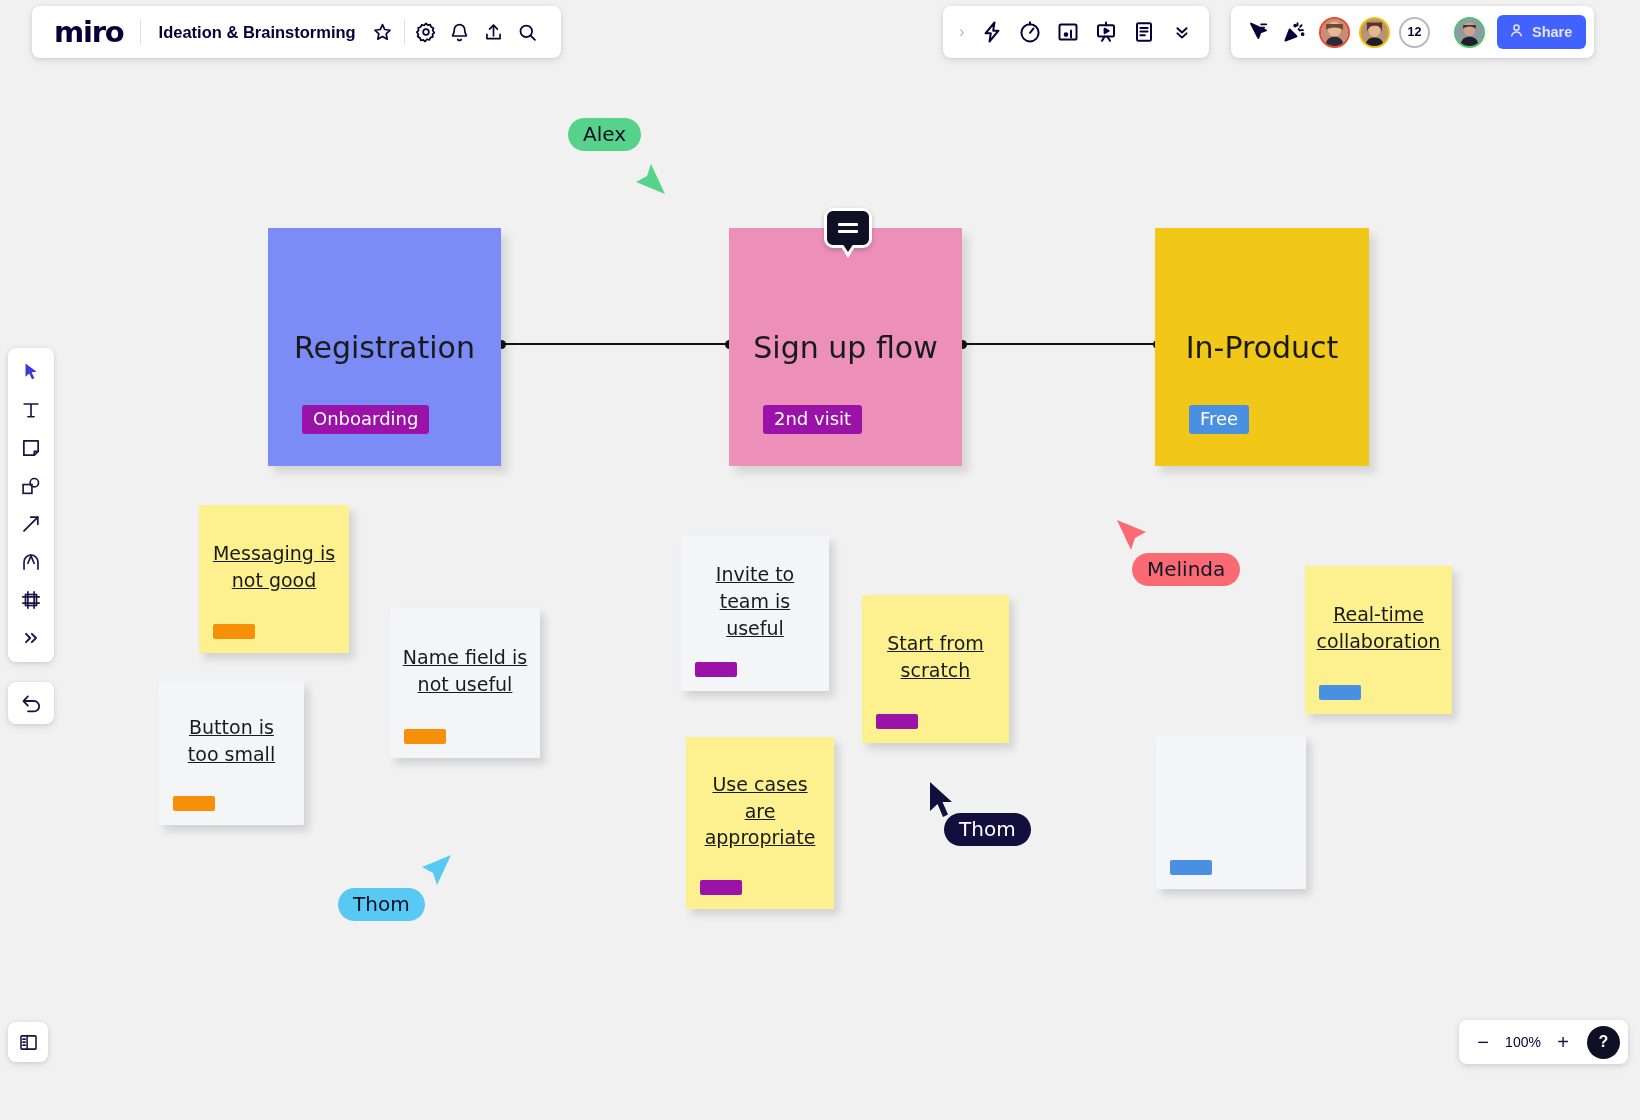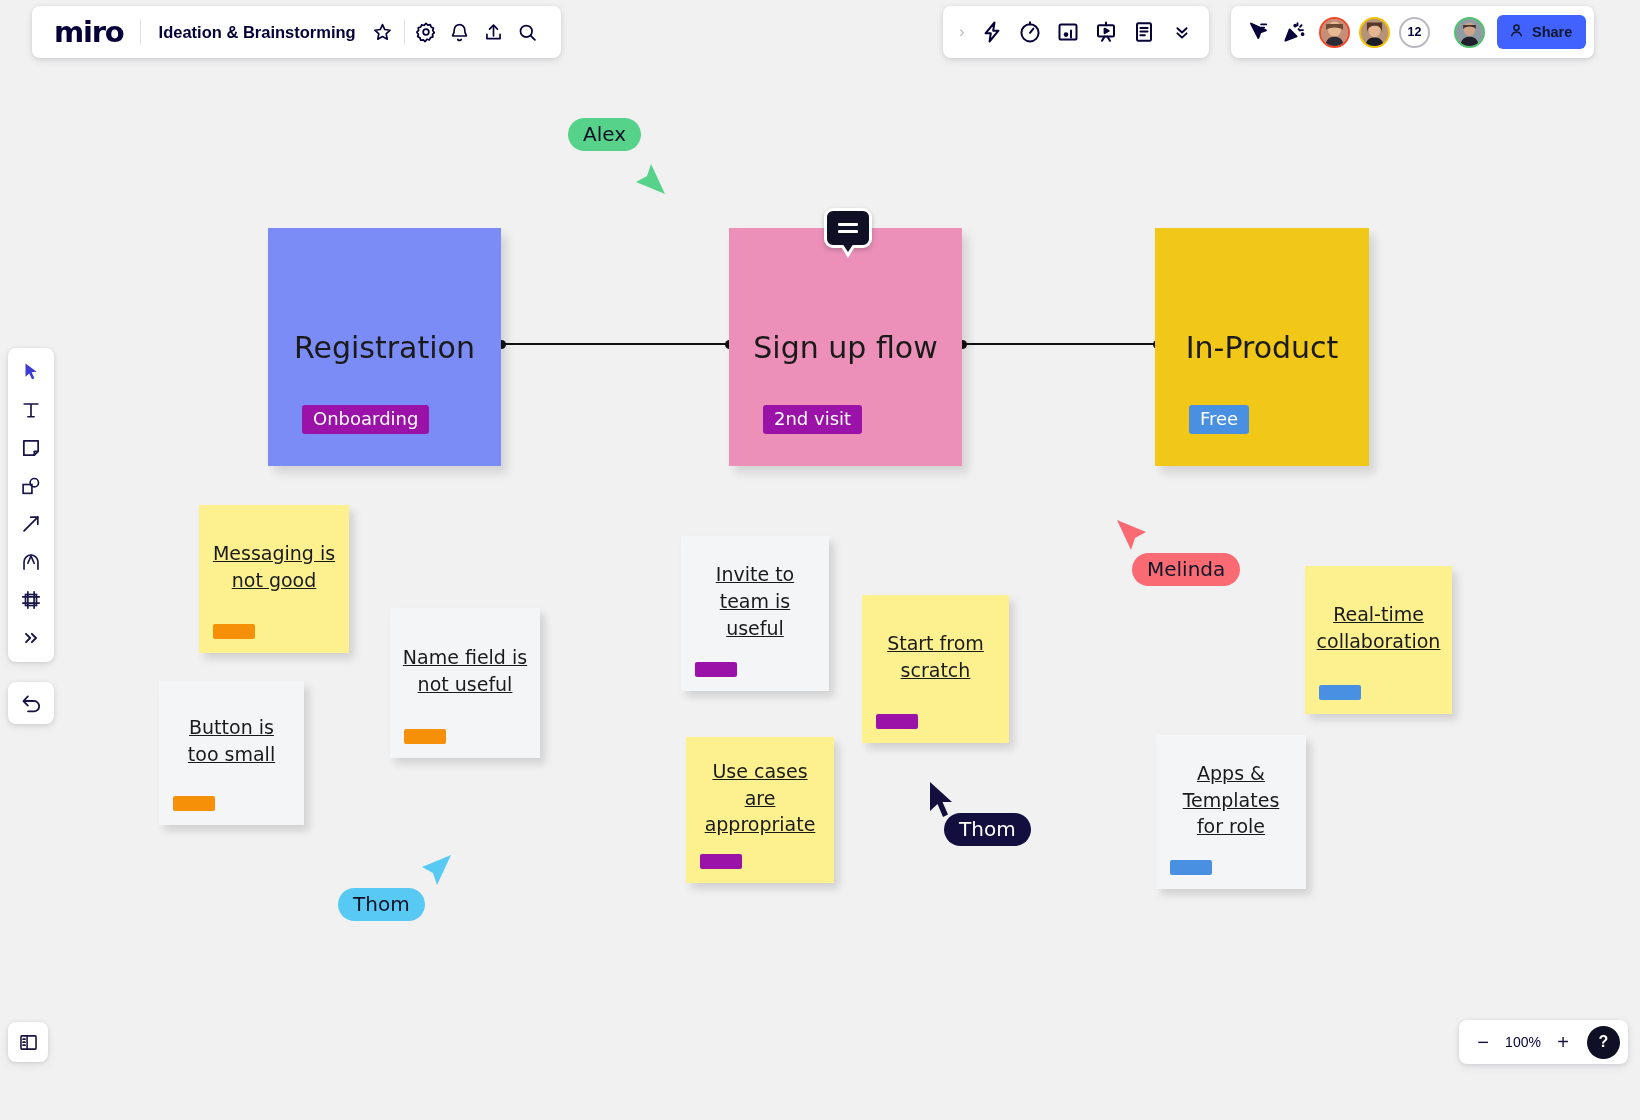--- a/index.html
+++ b/index.html
@@ -71,21 +71,21 @@
   }
   .av:first-child { margin-left: 0; }
   .av.r1 { border-color:#f24726; background:#d9a28c; }
   .av.r2 { border-color:#f2c200; background:#cfa98e; }
   .av.count { border-color:#b9b9c4; background:#ffffff;
     font-size:12.5px; font-weight:600; color:#050038; }
   .av.r3 { border-color:#4ec46e; background:#9aa4aa; margin-left: 8px; }
   .av-face { position:absolute; inset:0; }
   .share-btn {
     margin-left: 10px; height: 34px; padding: 0 14px 0 11px;
-    background: #4262ff; color:#0f172a; border:none; border-radius: 6px;
+    background: #4262ff; color:#e5e5e5; border:none; border-radius: 6px;
     display:flex; align-items:center; gap:7px;
     font-size: 14.5px; font-weight: 600; cursor: pointer;
     font-family: "Liberation Sans", sans-serif;
   }
 
   
   .left-toolbar {
     position: absolute; left: 8px; top: 348px;
     width: 46px;
     background:#fff; border-radius: 8px;
@@ -429,34 +429,33 @@
         <div class="note-chip" style="background: rgb(247, 144, 9);"></div>
       </div>
       <div class="note" style="left: 159px; top: 681px; width: 145px; height: 144px; background: rgb(244, 245, 247);">
         <div class="note-text">Button is<br>too small</div>
         <div class="note-chip" style="background: rgb(247, 144, 9);"></div>
       </div>
       <div class="note" style="left: 681px; top: 536px; width: 148px; height: 155px; background: rgb(244, 245, 247);">
         <div class="note-text">Invite to<br>team is<br>useful</div>
         <div class="note-chip" style="background: rgb(155, 18, 168);"></div>
       </div>
-      <div class="note" style="left: 686px; top: 737px; width: 148px; height: 146px; background: rgb(253, 240, 143);">
+      <div class="note" style="left: 686px; top: 737px; width: 148px; height: 172px; background: rgb(253, 240, 143);">
         <div class="note-text">Use cases<br>are<br>appropriate</div>
         <div class="note-chip" style="background: rgb(155, 18, 168);"></div>
       </div>
       <div class="note" style="left: 862px; top: 595px; width: 147px; height: 148px; background: rgb(253, 240, 143);">
         <div class="note-text">Start from<br>scratch</div>
         <div class="note-chip" style="background: rgb(155, 18, 168);"></div>
       </div>
       <div class="note" style="left: 1281px; top: 566px; width: 147px; height: 148px; background: rgb(253, 240, 143); margin-left: 24px;">
         <div class="note-text">Real-time<br>collaboration</div>
         <div class="note-chip" style="background: rgb(74, 144, 226);"></div>
       </div>
       <div class="note" style="left: 1156px; top: 735px; width: 150px; height: 154px; background: rgb(244, 245, 247);">
-        <div class="note-text">Apps  &amp;<br>Templates<br>for role</div>
         <div class="note-chip" style="background: rgb(74, 144, 226);"></div>
       </div>
       <div class="cursor-label" style="left: 568px; top: 118px; background: rgb(86, 210, 138); color: rgb(15, 15, 38);">Alex</div>
       <div class="cursor-arrow" style="left: 634px; top: 158px;"><svg width="34" height="38" viewBox="0 0 34 38">
           <path d="M31 36 L2 24 L13 18 L17 6 Z" fill="#56d28a"></path>
         </svg></div>
       <div class="cursor-label" style="left: 1132px; top: 553px; background: rgb(249, 106, 114); color: #0f172a;">Melinda</div>
       <div class="cursor-arrow" style="left: 1114px; top: 518px;"><svg width="34" height="38" viewBox="0 0 34 38">
           <path d="M3 2 L32 14 L21 20 L17 32 Z" fill="#f96a72"></path>
         </svg></div>

